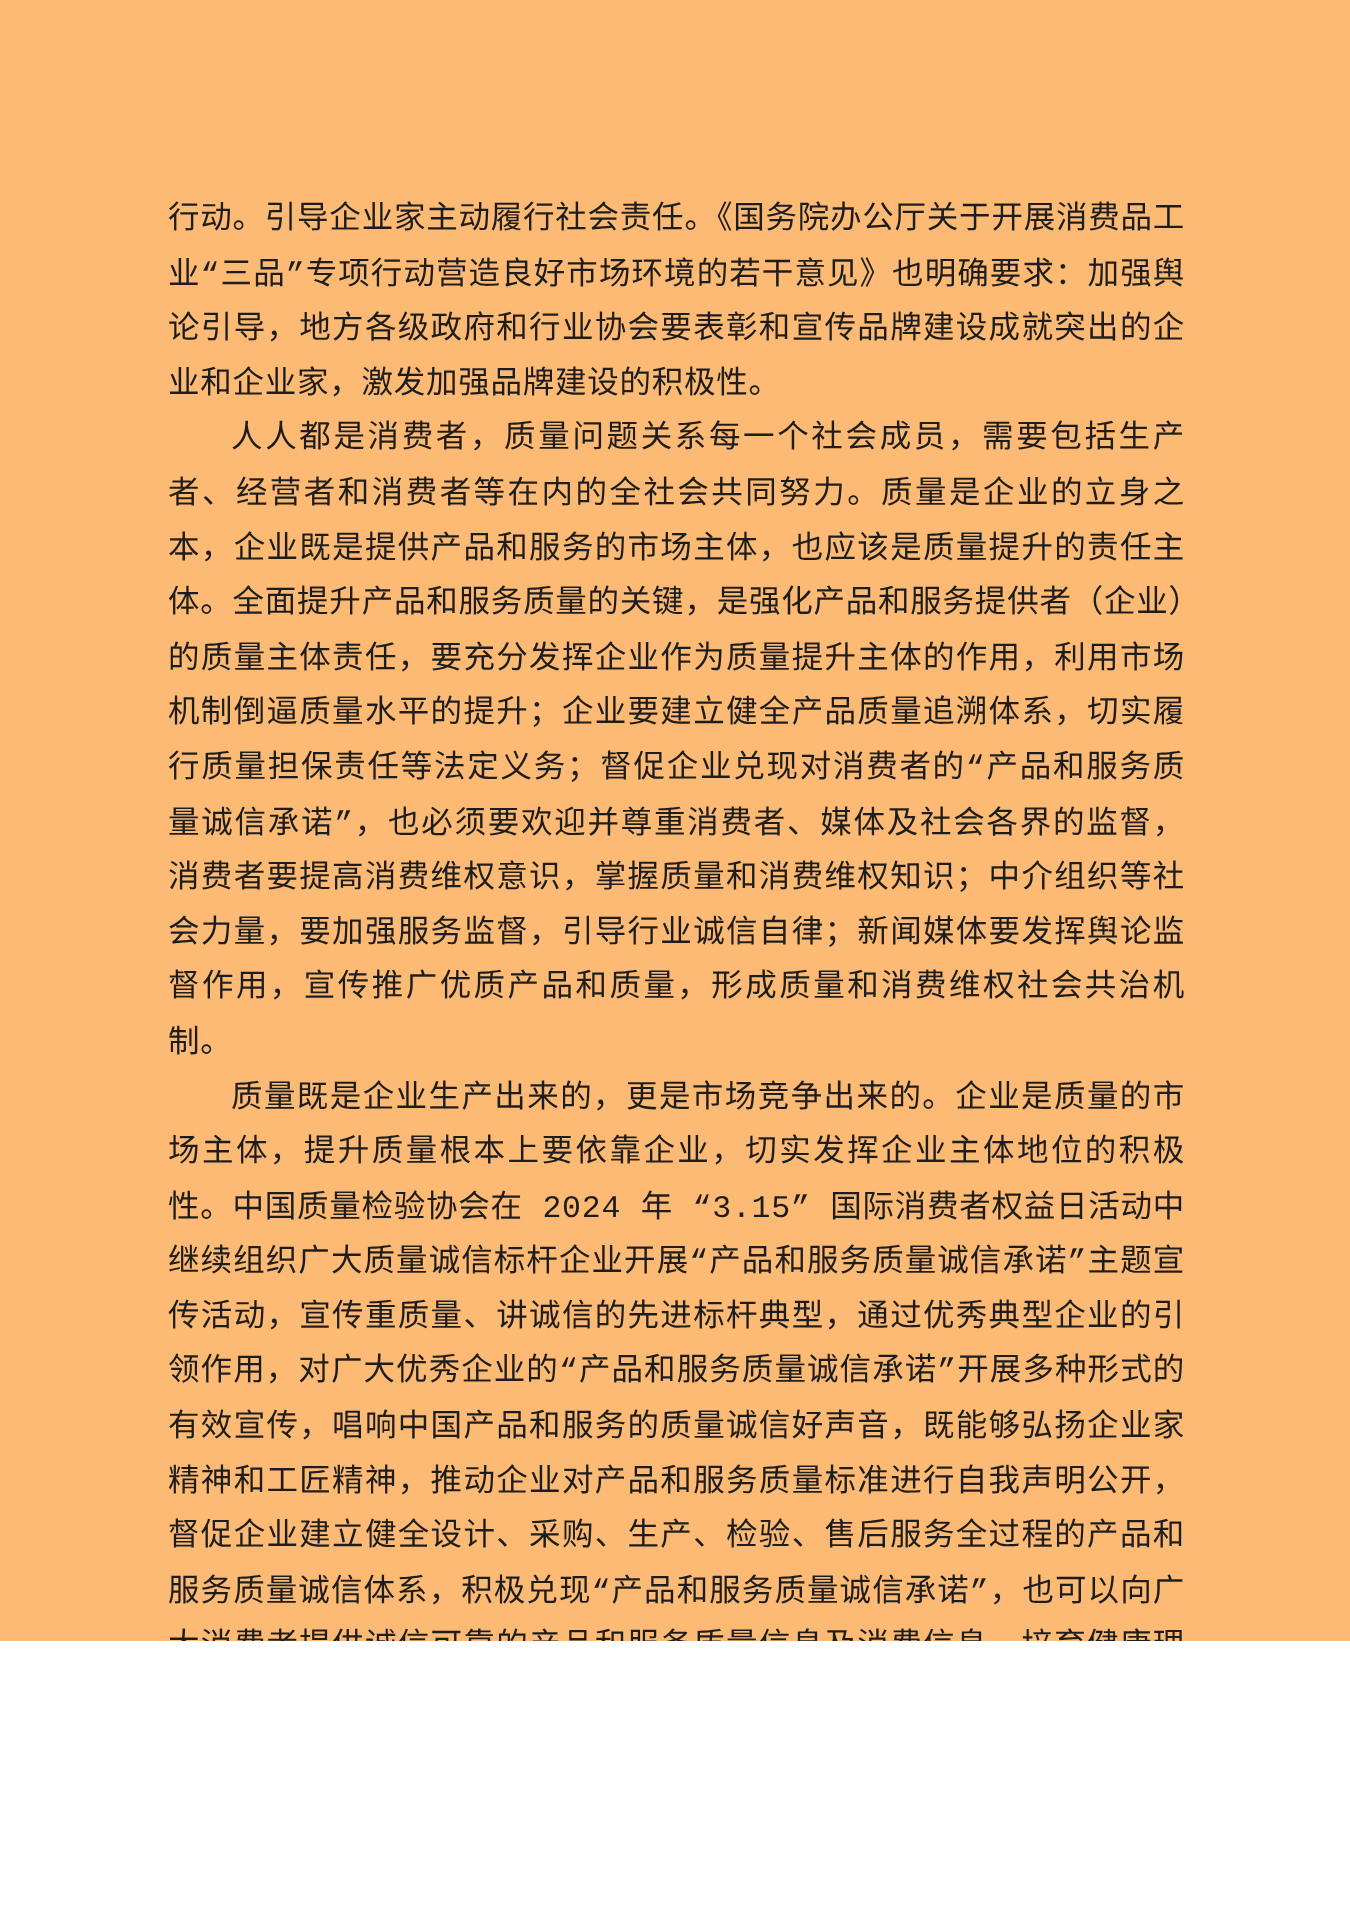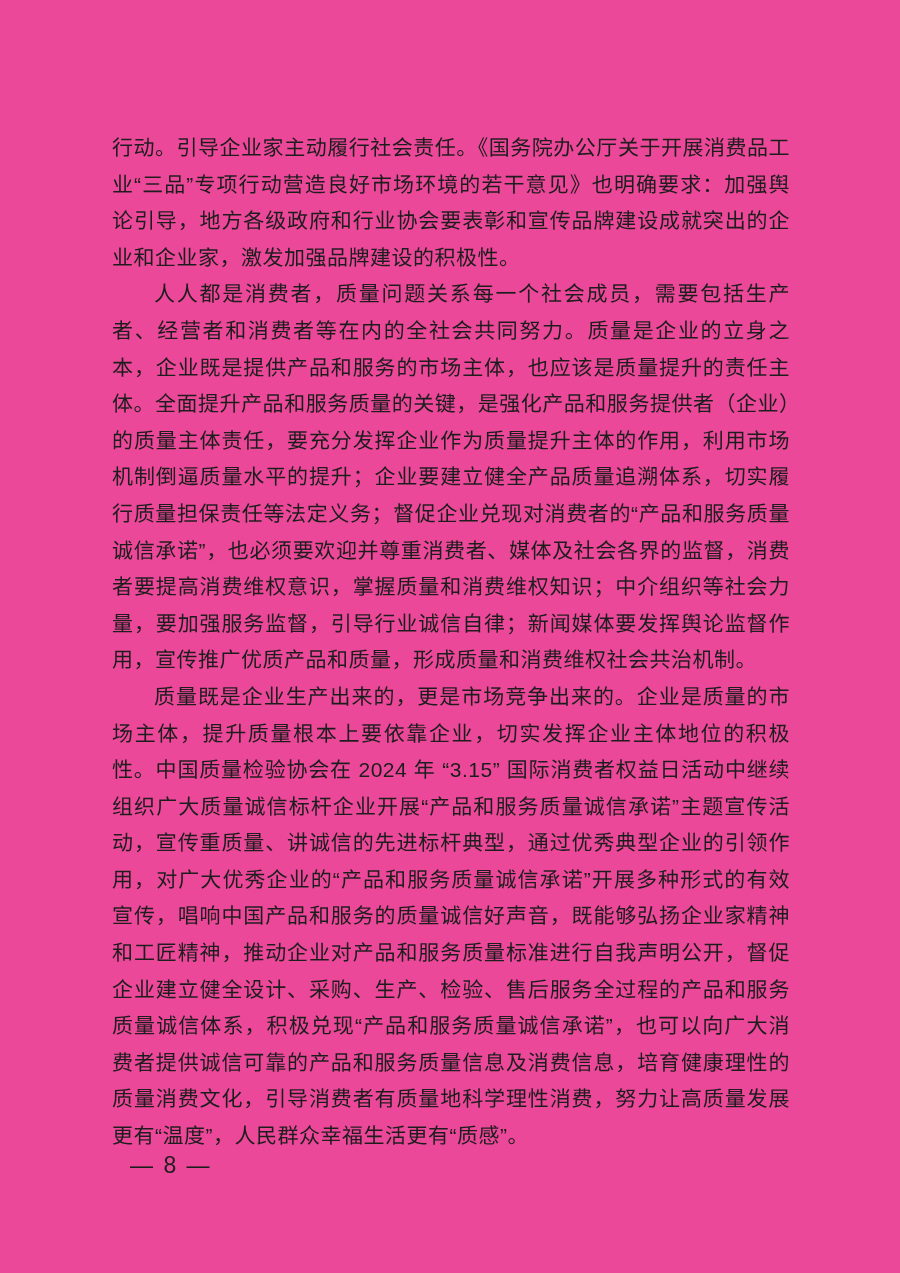--- a/index.html
+++ b/index.html
@@ -4,24 +4,24 @@
 <title>Document Page</title>
 <style>
   html, body {
     margin: 0;
     padding: 0;
     background: #ffffff;
   }
   .page {
     position: relative;
     width: 900px;
-    height: 1273px;
-    background: #ec4899;
+    height: 1094px;
+    background: #fdba74;
     overflow: hidden;
-    font-family: Liberation Sans, sans-serif;
+    font-family: Liberation Mono, monospace;
     color: #1d1d1d;
   }
   .text-block {
     position: absolute;
     left: 112px;
     top: 130px;
     width: 678px;
     font-size: 21px;
     line-height: 36.6px;
     text-align: justify;

